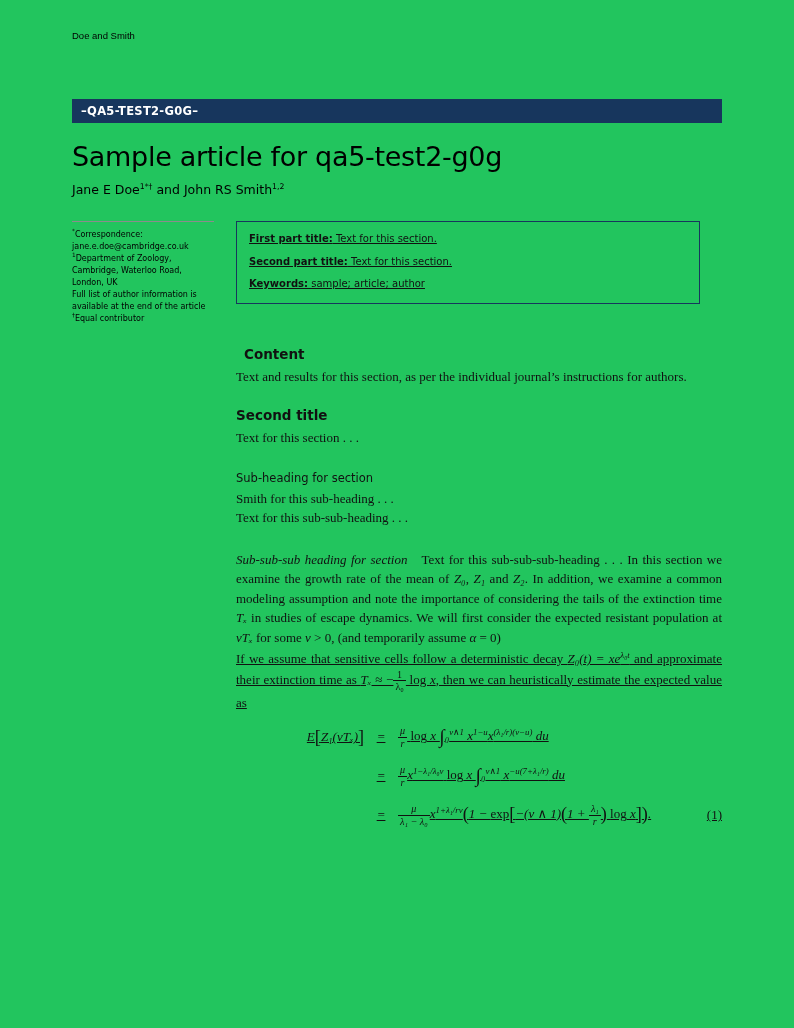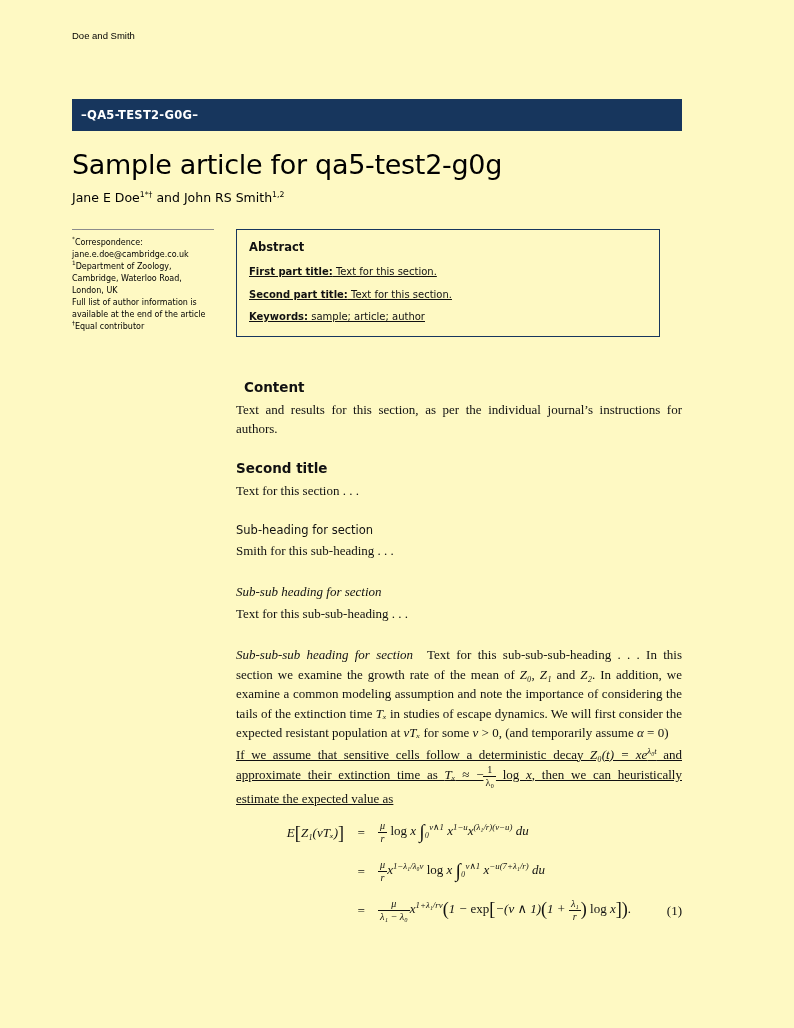--- a/index.html
+++ b/index.html
@@ -1,32 +1,32 @@
 <!DOCTYPE html>
 <html lang="en"><head>
 <meta charset="utf-8">
 <style>
   html, body { margin: 0; padding: 0; background: #ffffff; }
   .page {
     position: relative;
     width: 794px; height: 1028px;
     box-sizing: border-box;
-    padding: 30px 112px 0 72px;
-    background: #fef9c3;
+    padding: 30px 72px 0 72px;
+    background: #22c55e;
     color: #111111;
     overflow: hidden;
   }
   .running-head {
     font: 9.5px "Liberation Sans", "DejaVu Sans", sans-serif;
     color: #000;
     margin-bottom: 58px;
   }
   .banner {
     background: #17365d;
-    height: 32px;
+    height: 24px;
     display: flex; align-items: center;
     padding-left: 9px;
   }
   .banner-label {
     color: #ffffff;
     font: bold 11.5px "DejaVu Sans", "Liberation Sans", sans-serif;
     letter-spacing: 0.3px;
   }
   .title {
     font: 400 27px "DejaVu Sans", "Liberation Sans", sans-serif;
@@ -109,20 +109,21 @@
   .eq2 {
     margin: 12px 0 0 0;
     font: 13px "Liberation Serif", "DejaVu Serif", serif;
     font-style: italic;
   }
   .eq2-grid {
     display: grid;
     grid-template-columns: 1fr max-content 34px max-content 1fr;
     row-gap: 14px;
     align-items: center;
+    text-decoration: underline;
   }
   .ga-1-2 { grid-area: 1 / 2; justify-self: end; }
   .ga-1-3 { grid-area: 1 / 3; text-align: center; }
   .ga-1-4 { grid-area: 1 / 4; justify-self: start; }
   .ga-2-3 { grid-area: 2 / 3; text-align: center; }
   .ga-2-4 { grid-area: 2 / 4; justify-self: start; }
   .ga-3-3 { grid-area: 3 / 3; text-align: center; }
   .ga-3-4 { grid-area: 3 / 4; justify-self: start; }
   .ga-3-5 { grid-area: 3 / 5; justify-self: end; font-style: normal; }
 </style>
@@ -146,36 +147,34 @@
     <aside class="sidebar">
       <p class="side-item"><sup>*</sup>Correspondence: jane.e.doe@cambridge.co.uk</p>
       <p class="side-item"><sup>1</sup>Department of Zoology, Cambridge, Waterloo Road, London, UK</p>
       <p class="side-item">Full list of author information is available at the end of the article</p>
       <p class="side-item"><sup>†</sup>Equal contributor</p>
     </aside>
 
     <main class="main">
 
       <section class="abstract-box">
-        <h2 class="abs-head">Abstract</h2>
         <p class="abs-item"><b>First part title:</b><span> Text for this section.</span></p>
         <p class="abs-item"><b>Second part title:</b><span> Text for this section.</span></p>
         <p class="abs-item"><b>Keywords:</b><span> sample; article; author</span></p>
       </section>
 
       <h2 class="sec-head first">Content</h2>
       <p class="body-par">Text and results for this section, as per the individual journal’s instructions for authors.</p>
 
       <h2 class="sec-head">Second title</h2>
       <p class="body-par">Text for this section . . .</p>
 
       <h3 class="subsec-head">Sub-heading for section</h3>
       <p class="body-par">Smith for this sub-heading . . .</p>
 
-      <h4 class="subsubsec-head">Sub-sub heading for section</h4>
       <p class="body-par">Text for this sub-sub-heading . . .</p>
 
       <p class="body-par runin"><span class="runin-head">Sub-sub-sub heading for section</span><span>Text for this sub-sub-sub-heading . . . In this section we examine the growth rate of the mean of <span class="mi">Z₀</span>, <span class="mi">Z₁</span> and <span class="mi">Z₂</span>. In addition, we examine a common modeling assumption and note the importance of considering the tails of the extinction time <span class="mi">Tₓ</span> in studies of escape dynamics. We will first consider the expected resistant population at <span class="mi">vTₓ</span> for some <span class="mi">v</span> &gt; 0, (and temporarily assume <span class="mi">α</span> = 0)</span></p>
 
 
       <p class="body-par para-after">If we assume that sensitive cells follow a deterministic decay <span class="mi">Z₀(t) = xe<sup>λ₀t</sup></span> and approximate their extinction time as <span class="mi">Tₓ</span> ≈ −<span class="frac"><span class="fn">1</span><span class="fd">λ₀</span></span> log <span class="mi">x</span>, then we can heuristically estimate the expected value as</p>
 
       <div class="eq2">
         <div class="eq2-grid">
           <span class="ga-1-2">E<span class="bigd">[</span>Z₁(vTₓ)<span class="bigd">]</span></span>

